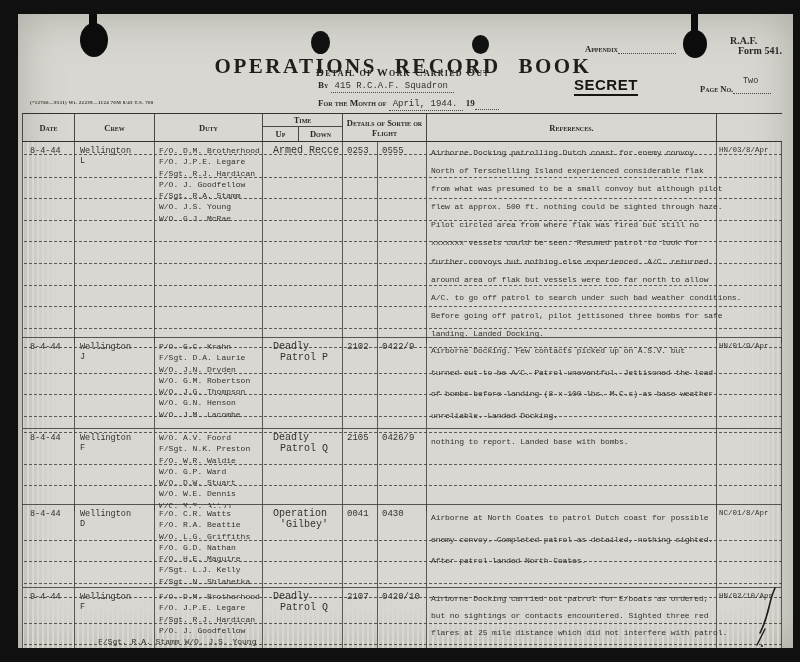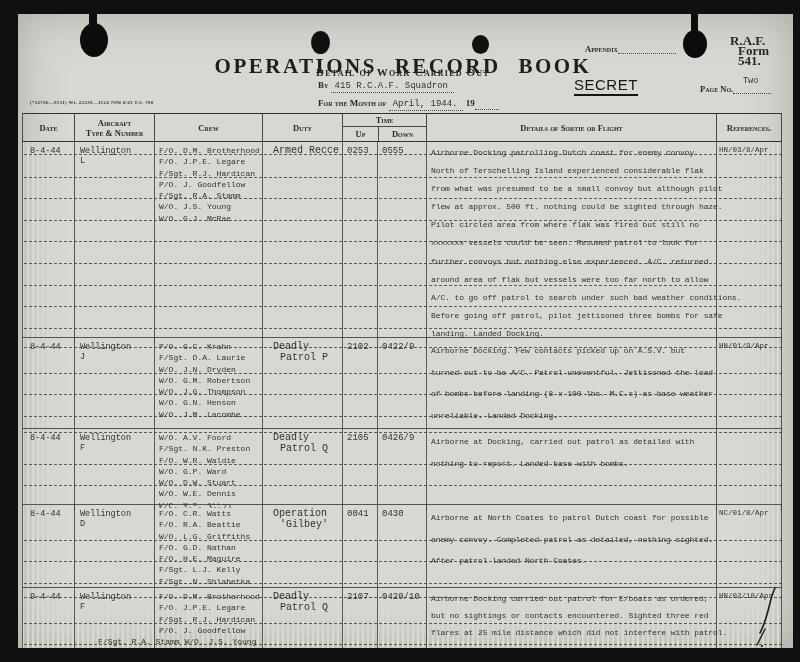--- a/index.html
+++ b/index.html
@@ -13,24 +13,24 @@
   .stem{position:absolute;background:#0c0c0c;}
   .blob{position:absolute;background:#111;border-radius:50%;}
   
   .title{position:absolute;top:40px;left:0;width:770px;text-align:center;
     font-size:21px;font-weight:700;letter-spacing:2.5px;word-spacing:10px;color:#1f1e1b;}
   .subtitle{position:absolute;top:52px;left:0;width:770px;text-align:center;
     font-size:11px;font-weight:700;font-variant:small-caps;letter-spacing:1.2px;color:#26251f;}
   .appendix{position:absolute;top:30px;left:567px;font-size:8.5px;font-weight:700;
     font-variant:small-caps;color:#2a2925;}
   .dotline{display:inline-block;border-bottom:1px dotted #4b4941;height:9px;vertical-align:bottom;}
-  .raf{position:absolute;top:22px;left:712px;font-size:13px;font-weight:700;color:#2a2925;line-height:10px;}
+  .raf{position:absolute;top:22px;left:712px;font-size:10px;font-weight:700;color:#2a2925;line-height:10px;}
   .raf .l2{padding-left:8px;}
   .secret{position:absolute;top:62px;left:556px;font-family:"Liberation Sans",sans-serif;
-    font-size:15px;font-weight:400;letter-spacing:.5px;color:#16150f;border-bottom:2.5px solid #16150f;padding-bottom:1px;}
+    font-size:15px;font-weight:700;letter-spacing:.5px;color:#16150f;border-bottom:2.5px solid #16150f;padding-bottom:1px;}
   .pageno{position:absolute;top:70px;left:682px;font-size:8.5px;font-weight:700;font-variant:small-caps;color:#2a2925;}
   .pageval{position:absolute;top:62px;left:725px;font-family:"Liberation Mono",monospace;font-size:8.5px;color:#33312b;}
   .byline{position:absolute;top:66px;left:300px;font-size:9px;font-weight:700;font-variant:small-caps;color:#2a2925;}
   .monthline{position:absolute;top:84px;left:300px;font-size:9px;font-weight:700;font-variant:small-caps;color:#2a2925;}
   .typed{font-family:"Liberation Mono",monospace;font-weight:400;font-variant:normal;
     font-size:9px;color:#34322c;border-bottom:1px dotted #4b4941;padding:0 6px 1px 4px;}
   .printcode{position:absolute;top:86px;left:12px;font-size:5px;font-weight:700;color:#3a382f;letter-spacing:.3px;}
   
   .orbtable{position:absolute;left:4px;top:99px;width:760px;bottom:0;border-top:1.5px solid #35332d;}
   .thead{display:grid;grid-template-columns:53px 80px 108px 80px 84px 290px 65px;height:27px;
@@ -104,24 +104,20 @@
     <div class="monthline">
       <span>For the Month of</span>
       <span class="typed" style="min-width:82px">April, 1944.</span>
       <span>19</span><span class="dotline" style="width:24px"></span>
     </div>
     <div class="printcode">(*12760—9511)  Wt. 22239—1124  70M  8/43  T.S. 700</div>
 
     <div class="orbtable">
       <div class="thead">
         <div class="th">Date</div>
-        <div class="th">
-          <span>Aircraft</span>
-          <span>Type &amp; Number</span>
-        </div>
         <div class="th">Crew</div>
         <div class="th">Duty</div>
         <div class="th th-time">
           <div class="t-top">Time</div>
           <div class="t-split">
             <div class="t-up">Up</div>
             <div class="t-down">Down</div>
           </div>
         </div>
         <div class="th">Details of Sortie or Flight</div>
@@ -198,21 +194,20 @@
               <div class="tline">W/O. W.E. Dennis</div>
               <div class="tline">W/O. M.F. Atton</div>
             </div>
             <div class="cell c-duty">
               <div class="tline">Deadly</div>
               <div class="tline">Patrol Q</div>
             </div>
             <div class="cell c-up">2105</div>
             <div class="cell c-down">0426/9</div>
             <div class="cell c-details">
-              <div class="tline">Airborne at Docking, carried out patrol as detailed with</div>
               <div class="tline">nothing to report. Landed base with bombs.</div>
             </div>
             <div class="cell c-ref"></div>
           </div>
           <div class="row r4">
             <div class="cell c-date">8-4-44</div>
             <div class="cell c-air">Wellington D</div>
             <div class="cell c-crew">
               <div class="tline">F/O. C.R. Watts</div>
               <div class="tline">F/O. R.A. Beattie</div>

